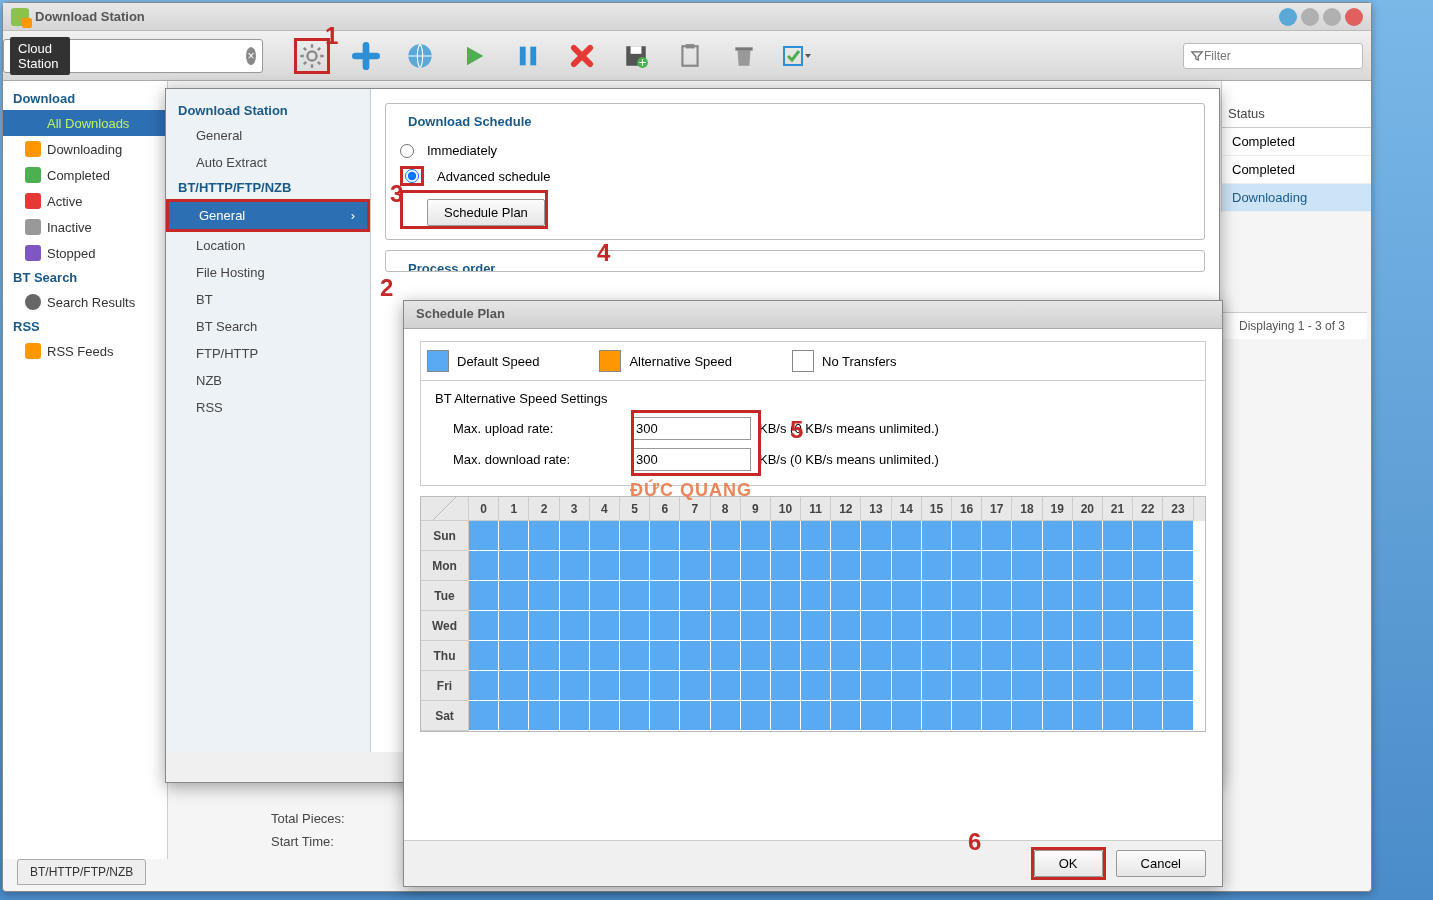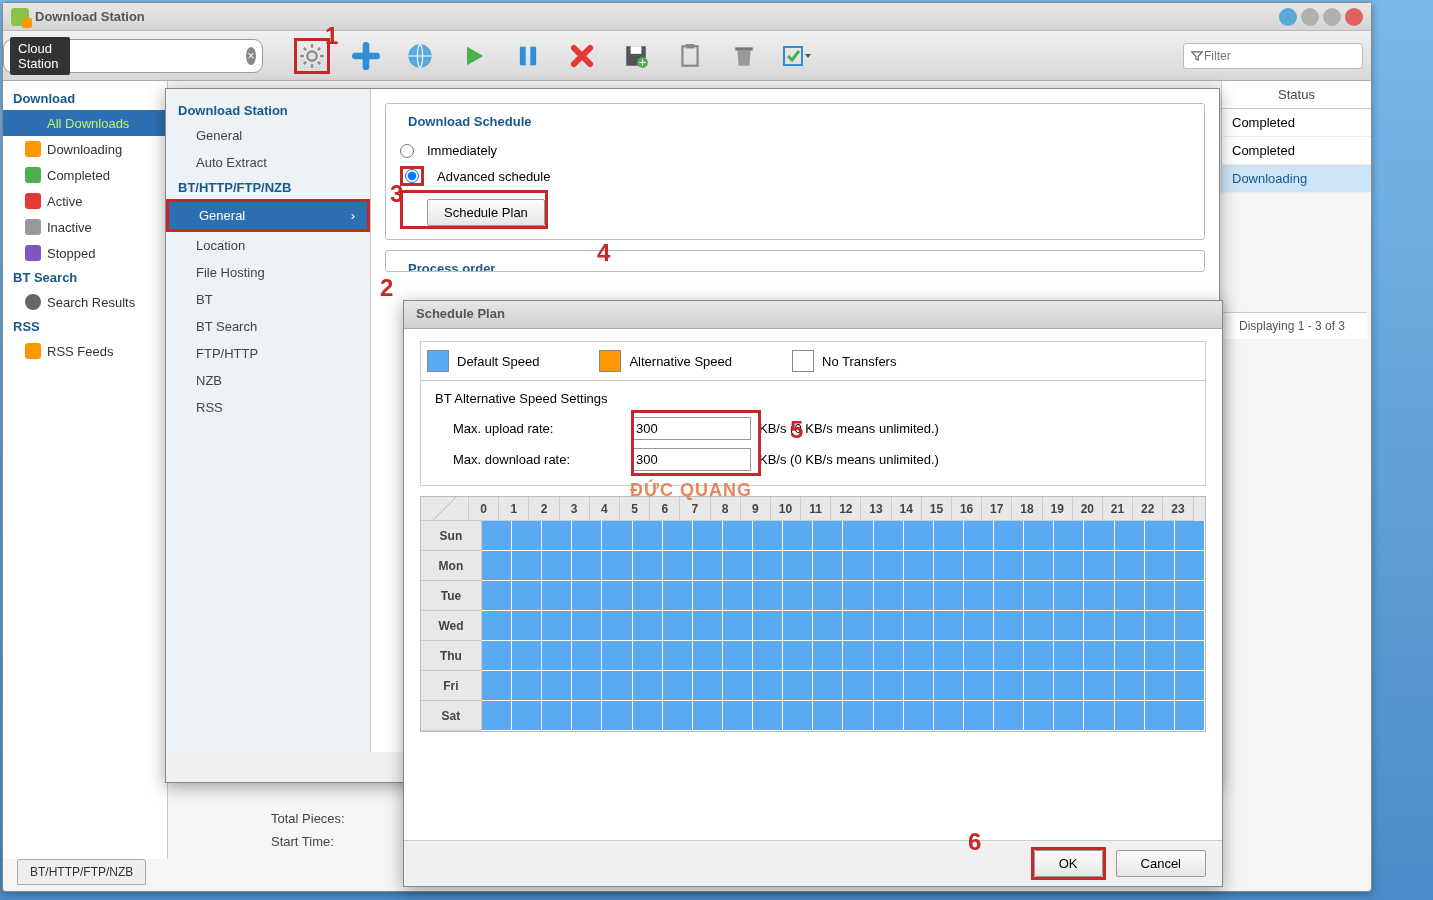--- a/index.html
+++ b/index.html
@@ -10,41 +10,41 @@
 .titlebar { height: 28px; background: linear-gradient(#e8e8e8, #d5d5d5); border-bottom: 1px solid #bbb; display: flex; align-items: center; padding: 0 8px; }
 .titlebar .app-icon { width: 18px; height: 18px; background: #8bc34a; border-radius: 3px; margin-right: 6px; position: relative; }
 .titlebar .app-icon::before { content:''; position:absolute; right:-3px; bottom:-2px; width:10px;height:10px;background:#ff9800;border-radius:2px; }
 .titlebar .title { color: #555; font-size: 13px; font-weight: bold; }
 .titlebar .win-buttons { margin-left: auto; display: flex; gap: 4px; }
 .titlebar .win-buttons span { width: 18px; height: 18px; border-radius: 50%; display: inline-block; }
 .hb { background: #b0b0b0; } .mb { background: #b0b0b0; } .cb { background: #e06060; }
 .qb { background: #5aa8d8; }
 
 .toolbar { height: 50px; background: linear-gradient(#f0f0f0, #d8d8d8); border-bottom: 1px solid #aaa; display: flex; align-items: center; padding: 0 8px; gap: 18px; position: relative; }
-.search-box { position: absolute; left: 0; top: 8px; width: 260px; height: 34px; background: #fff; border: 1px solid #999; border-radius: 9px; display: flex; align-items: center; padding: 0 6px; }
+.search-box { position: absolute; left: 0; top: 8px; width: 260px; height: 34px; background: #fff; border: 1px solid #999; border-radius: 3px; display: flex; align-items: center; padding: 0 6px; }
 .search-box input { border: none; flex: 1; outline: none; font-size: 13px; }
 .search-box .cloud-tag { background:#323232;color:#fff;padding:4px 8px;font-size:13px;border-radius:2px; }
 .clear-x { width:18px;height:18px;border-radius:50%;background:#888;color:#fff;text-align:center;line-height:18px;font-size:12px;cursor:pointer; }
 
 .tb-icon { width: 36px; height: 36px; display: flex; align-items: center; justify-content: center; cursor: pointer; }
 .tb-gear { border: 3px solid #c62828; }
 .tb-spacer { width: 265px; }
 .filter-box { margin-left: auto; width: 180px; height: 26px; background:#fff; border:1px solid #bbb; border-radius:3px; display:flex; align-items:center; padding:0 6px; }
 .filter-box input { border:none; flex:1; outline:none; font-size:12px; }
 
 .content-area { display: flex; height: calc(100% - 110px); position: relative; }
 .left-nav { width: 165px; background:#fff; border-right:1px solid #ccc; padding: 6px 0; }
 .left-nav .group { padding: 4px 10px; font-weight:bold; color:#1a5a8a; font-size:13px; }
 .left-nav .item { padding: 5px 10px 5px 22px; font-size:13px; color:#333; display:flex; align-items:center; gap:6px; cursor:pointer; }
 .left-nav .item.sel { background:#2d6fb3; color:#bef264; }
 .nav-ic { width:16px; height:16px; border-radius:3px; display:inline-block; }
 .ic-all{background:#2d6fb3;} .ic-dl{background:#ff9800;} .ic-cp{background:#4caf50;} .ic-ac{background:#e53935;} .ic-in{background:#999;} .ic-st{background:#7e57c2;} .ic-se{background:#666;} .ic-rs{background:#ff9800;}
 
 .right-panel { position: absolute; right: 0; top: 0; width: 150px; background:#fff; border-left:1px solid #ccc; }
-.right-panel .hdr { padding:6px; text-align:center; border-bottom:1px solid #ccc; font-size:13px; color:#444; }
+.right-panel .hdr { padding:6px; text-align:left; border-bottom:1px solid #ccc; font-size:13px; color:#444;margin-top:19px; }
 .right-panel .row { padding:6px 10px; font-size:13px; border-bottom:1px solid #eee; }
 .row-sel { background:#cde4f7; color:#1a5a8a; }
 
 .settings-window { position:absolute; top:88px; left:165px; width:1055px; height:695px; background:#f0f0f0; border:1px solid #888; box-shadow:0 4px 16px rgba(0,0,0,0.35); }
 .settings-tb { height:30px; background:linear-gradient(#e6e6e6,#d0d0d0); border-bottom:1px solid #aaa; padding:6px 12px; font-weight:bold; color:#555; font-size:13px; }
 .settings-body { display:flex; height: calc(100% - 30px); }
 .settings-nav { width:205px; background:#edf2f6; border-right:1px solid #ccc; padding:10px 0; }
 .settings-nav .grp { padding:4px 12px; color:#1a5a8a; font-weight:bold; font-size:13px; }
 .settings-nav .it { padding:6px 12px 6px 30px; font-size:13px; color:#444; cursor:pointer; }
 .settings-nav .it.sel { background:#2d6fb3; color:#fff; display:flex; justify-content:space-between; align-items:center; border:3px solid #c62828; }
@@ -69,21 +69,21 @@
 .rate-row { display:flex; align-items:center; gap:8px; padding:4px 0 4px 18px; }
 .rate-row label { width:170px; }
 .rate-row input { width:120px; padding:3px 4px; border:1px solid #999; font-size:13px; }
 .rate-box-wrap { border:3px solid #c62828; padding:2px;}
 
 .sched-grid { margin-top:10px; border:1px solid #bbb; }
 .grid-hdr { display:flex; background:#e8e8e8; }
 .grid-hdr .corner { width:48px; height:24px; border-right:1px solid #ccc; border-bottom:1px solid #ccc; background:linear-gradient(135deg,#e8e8e8 49%,#bbb 50%,#e8e8e8 51%); }
 .grid-hdr .h { width:30.2px; height:24px; border-right:1px solid #ccc; border-bottom:1px solid #ccc; text-align:center; line-height:24px; font-size:12px; color:#444; font-weight:bold; }
 .grid-row { display:flex; }
-.grid-row .day { width:61px; height:30px; border-right:1px solid #ccc; border-bottom:1px solid #ccc; text-align:center; line-height:30px; font-size:12px; font-weight:bold; color:#444; background:#e8e8e8; }
+.grid-row .day { width:48px; height:30px; border-right:1px solid #ccc; border-bottom:1px solid #ccc; text-align:center; line-height:30px; font-size:12px; font-weight:bold; color:#444; background:#e8e8e8; }
 .grid-row .cell { width:30.2px; height:30px; border-right:1px solid #fff; border-bottom:1px solid #fff; background:#5aaaf2; cursor:pointer; }
 
 .sp-footer { height:46px; border-top:1px solid #ccc; background:#f0f0f0; display:flex; justify-content:flex-end; align-items:center; padding:0 16px; gap:10px; }
 .btn { padding:5px 24px; border:1px solid #999; background:linear-gradient(#fcfcfc,#e6e6e6); cursor:pointer; font-size:13px; border-radius:2px; }
 .ok-wrap{ border:3px solid #c62828; }
 
 .info-bar { position:absolute; left:268px; bottom:38px; font-size:13px; color:#444; }
 .info-bar div { padding:4px 0; }
 .pagination-bar { position:absolute; right:4px; bottom:520px; width:150px; font-size:12px; color:#555; background:#fff; border-top:1px solid #ccc; padding:6px; text-align:center; }
 

